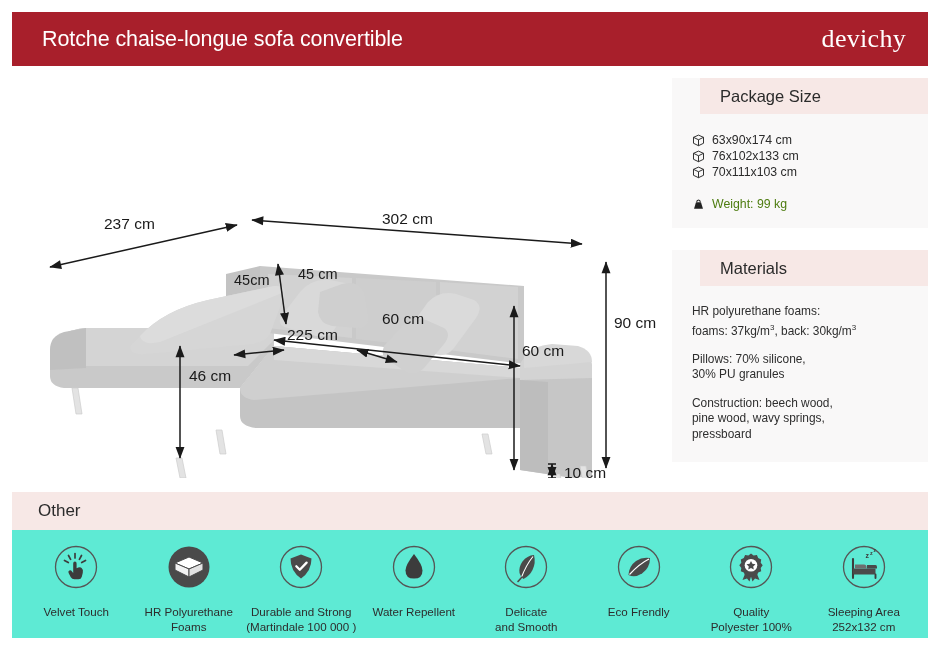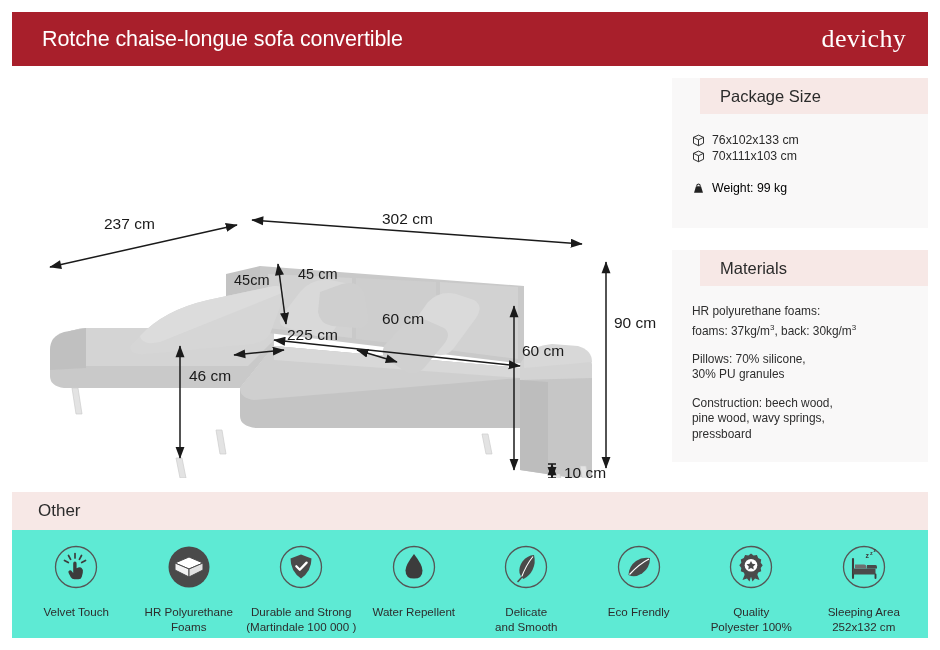--- a/index.html
+++ b/index.html
@@ -73,21 +73,21 @@
     font-size: 12.3px;
     color: #2b2b2b;
     line-height: 16px;
     height: 16px;
   }
   .pkg-weight {
     display: flex;
     align-items: center;
     gap: 7px;
     font-size: 12.3px;
-    color: #000000;
+    color: #4d7c0f;
     margin-top: 17px;
   }
   .cube-icon { width: 13px; height: 13px; display: block; flex: 0 0 13px; }
   .weight-icon { width: 13px; height: 13px; display: block; flex: 0 0 13px; }
 
   
   .mat-block {
     font-size: 11.9px;
     color: #2e2e2e;
     line-height: 15.5px;
@@ -268,20 +268,27 @@
   <text class="dim-text" x="552" y="400">10 cm</text>
 </svg>
 </div>
 
 <div class="side-panel" id="package-panel">
   <div class="panel-head">
     <span class="panel-head-text">Package Size</span>
   </div>
   <div class="panel-body">
 
+    <div class="pkg-row">
+      <svg class="cube-icon" viewBox="0 0 14 14">
+        <path d="M7 1.2 L12.4 3.6 L12.4 10 L7 12.6 L1.6 10 L1.6 3.6 Z" fill="none" stroke="#222" stroke-width="1"></path>
+        <path d="M1.6 3.6 L7 6.2 L12.4 3.6 M7 6.2 L7 12.6" fill="none" stroke="#222" stroke-width="1"></path>
+      </svg>
+      <span>63x90x174 cm</span>
+    </div>
 
     <div class="pkg-row">
       <svg class="cube-icon" viewBox="0 0 14 14">
         <path d="M7 1.2 L12.4 3.6 L12.4 10 L7 12.6 L1.6 10 L1.6 3.6 Z" fill="none" stroke="#222" stroke-width="1"></path>
         <path d="M1.6 3.6 L7 6.2 L12.4 3.6 M7 6.2 L7 12.6" fill="none" stroke="#222" stroke-width="1"></path>
       </svg>
       <span>76x102x133 cm</span>
     </div>
 
     <div class="pkg-row">

